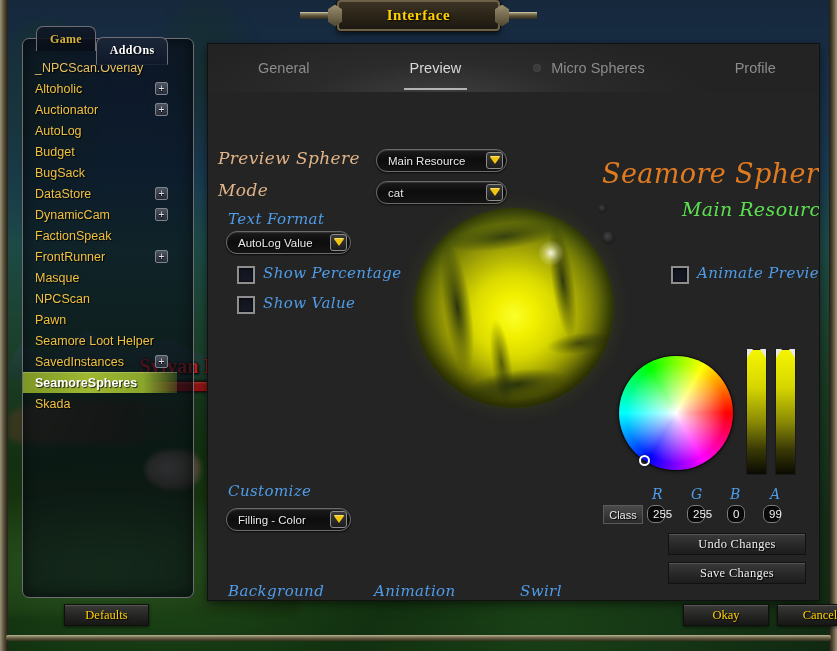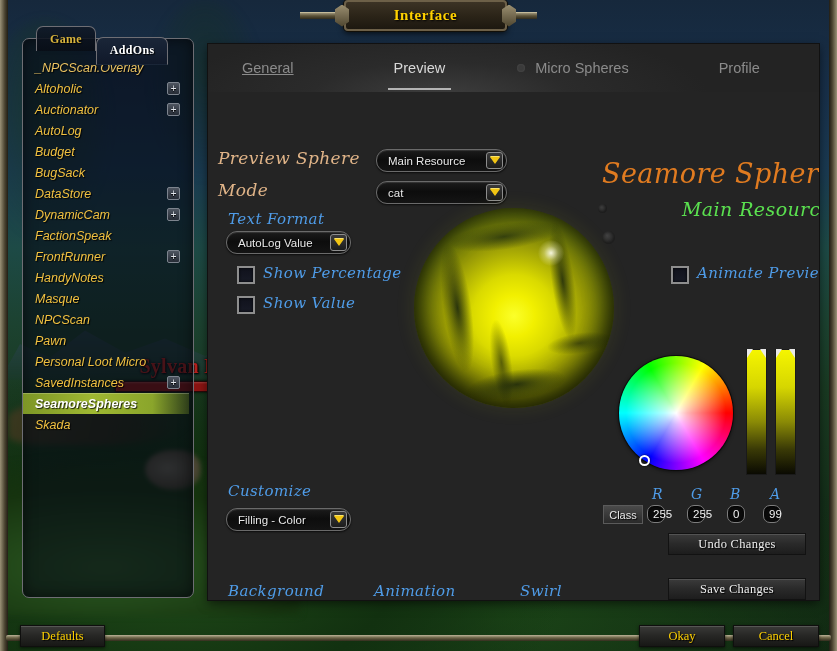--- a/index.html
+++ b/index.html
@@ -62,21 +62,21 @@
   }
   #nameplate-healthbar {
     margin: 3px auto 0; width: 156px; height: 11px;
     background: #8b1412;
     border: 1px solid #2a0808;
     box-shadow: inset 0 1px 2px rgba(255,255,255,.18), 0 0 3px #000;
   }
 
   
   #header-bar {
-    position: absolute; left: 344px; top: 0px; width: 163px; height: 31px;
+    position: absolute; left: 337px; top: 0px; width: 163px; height: 31px;
     background: linear-gradient(180deg, #3c3325 0%, #2b2418 52%, #1d1810 100%);
     border: 2px solid #6d6048;
     border-radius: 4px;
     box-shadow: 0 0 0 1px #120f08, 0 2px 6px rgba(0,0,0,.75);
     display: flex; align-items: center; justify-content: center;
   }
   #header-bar::before, #header-bar::after {
     content: ''; position: absolute; top: 50%; width: 14px; height: 22px;
     transform: translateY(-50%);
     background: linear-gradient(180deg, #9a8e70, #4e452f);
@@ -132,24 +132,23 @@
     margin-bottom: 14px;
     padding-bottom: 4px;
   }
   .top-tab.active {
     background: linear-gradient(180deg, #1a2638 0%, #10192a 100%);
     color: #ffffff;
     z-index: 7;
     border-bottom: 1px solid transparent;
   }
   #addon-list {
-    position: absolute; left: 0; top: 14px; right: 4px;
+    position: absolute; left: 0; top: 14px; right: 16px;
     padding: 4px 0 0 0;
     overflow: hidden;
-    font-style: italic;
   }
   .addon-row {
     position: relative;
     height: 21px;
     display: flex; align-items: center;
     padding-left: 12px;
     cursor: pointer;
   }
   .addon-label {
     font-family: "Liberation Sans", sans-serif;
@@ -419,31 +418,32 @@
   
   #bottom-bar {
     position: absolute; left: 0; bottom: 0; width: 837px; height: 50px;
   }
   #bottom-rail {
     position: absolute; left: 6px; right: 6px; bottom: 10px; height: 6px;
     background: linear-gradient(180deg, #bdb499 0%, #6d6548 46%, #322c1d 100%);
     border-radius: 2px;
   }
   .gold-btn {
-    position: absolute; bottom: 4px;
+    position: absolute; bottom: 25px;
     height: 22px;
     background: linear-gradient(180deg, #3a3a38 0%, #262624 50%, #171715 100%);
     border: 1px solid #0f0f0e;
     box-shadow: inset 0 1px 0 rgba(255,255,255,.15), 0 1px 3px rgba(0,0,0,.6);
     display: flex; align-items: center; justify-content: center;
     font-family: "Liberation Serif", serif;
     font-size: 12.5px;
     color: #ffd100;
     text-shadow: 1px 1px 1px #000;
     cursor: pointer;
+    margin-left: 44px;
   }
   #btn-defaults { left: 20px;  width: 85px; }
   #btn-okay     { left: 639px; width: 86px; }
   #btn-cancel   { left: 733px; width: 86px; }
 
   #frame-left  { position: absolute; left: 0; top: 0; width: 8px; height: 651px;
                  background: linear-gradient(90deg, #9b9277, #4a4330 60%, #211d14); }
   #frame-right { position: absolute; right: 0; top: 0; width: 8px; height: 651px;
                  background: linear-gradient(270deg, #9b9277, #4a4330 60%, #211d14); }
 </style>
@@ -510,52 +510,49 @@
         <span class="expand-btn">+</span>
       </div>
       <div class="addon-row">
         <span class="addon-label">FactionSpeak</span>
       </div>
       <div class="addon-row">
         <span class="addon-label">FrontRunner</span>
         <span class="expand-btn">+</span>
       </div>
       <div class="addon-row">
-        <span class="addon-label">HandyNotes</span>
-      </div>
-      <div class="addon-row">
         <span class="addon-label">Masque</span>
       </div>
       <div class="addon-row">
         <span class="addon-label">NPCScan</span>
       </div>
       <div class="addon-row">
         <span class="addon-label">Pawn</span>
       </div>
       <div class="addon-row">
-        <span class="addon-label">Personal Loot Micro</span>
+        <span class="addon-label">Seamore Loot Helper</span>
       </div>
       <div class="addon-row">
         <span class="addon-label">SavedInstances</span>
         <span class="expand-btn">+</span>
       </div>
       <div class="addon-row selected">
         <span class="addon-label">SeamoreSpheres</span>
       </div>
       <div class="addon-row">
         <span class="addon-label">Skada</span>
       </div>
 
     </div>
   </div>
 
   <div id="panel">
 
     <div id="panel-tabbar">
-      <div class="ptab" style="margin-left:26px;text-decoration:underline;">
+      <div class="ptab" style="margin-left:42px;">
         <span>General</span>
       </div>
       <div class="ptab active" style="margin-left:84px;">
         <span>Preview</span>
       </div>
       <div class="ptab" style="margin-left:56px;">
         <span class="ptab-dot"></span>
         <span>Micro Spheres</span>
       </div>
       <div class="ptab" style="margin-left:74px;">
@@ -640,21 +637,21 @@
   <div class="rgba-label" style="left:691px;top:486px;">G</div>
   <div class="rgba-label" style="left:730px;top:486px;">B</div>
   <div class="rgba-label" style="left:770px;top:486px;">A</div>
 
   <div class="rgba-box" style="left:647px;">255</div>
   <div class="rgba-box" style="left:687px;">255</div>
   <div class="rgba-box" style="left:727px;">0</div>
   <div class="rgba-box" style="left:763px;text-align:center;">99</div>
 
   <div class="wbtn" style="top:533px;">Undo Changes</div>
-  <div class="wbtn" style="top:562px;margin-top:16px;">Save Changes</div>
+  <div class="wbtn" style="top:562px;">Save Changes</div>
 
   <div id="bottom-bar">
     <div id="bottom-rail"></div>
     <div class="gold-btn" id="btn-defaults">Defaults</div>
     <div class="gold-btn" id="btn-okay">Okay</div>
     <div class="gold-btn" id="btn-cancel">Cancel</div>
   </div>
 
 </div>
 

